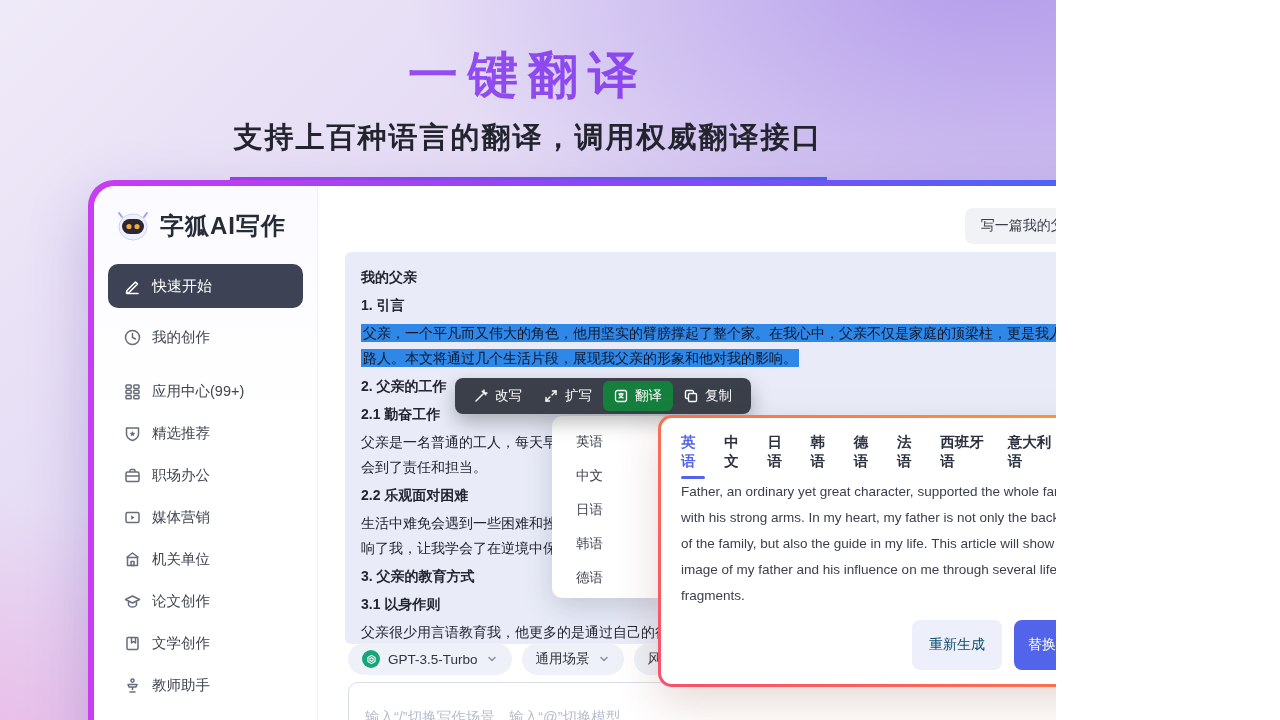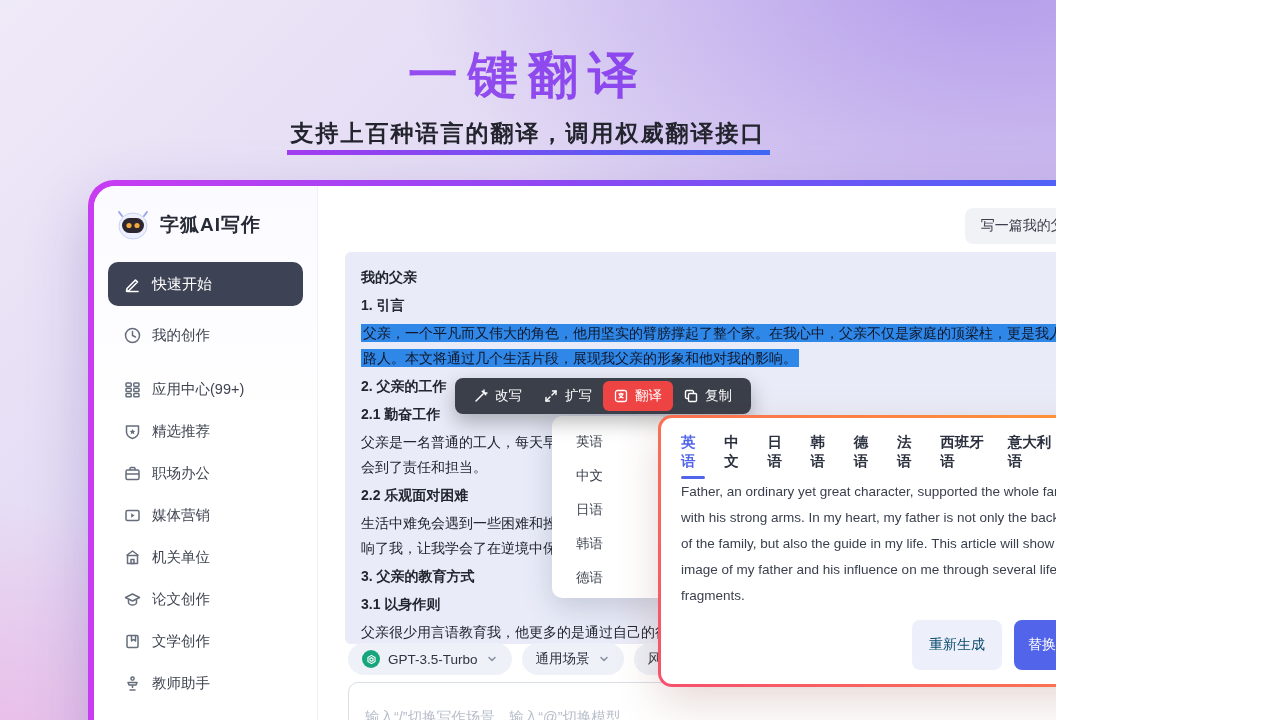--- a/index.html
+++ b/index.html
@@ -14,37 +14,37 @@
   }
   
   .hero-title{
     position:absolute; top:42px; left:0; width:100%; text-align:center;
     font-size:50px; font-weight:900; letter-spacing:10px;
     background:linear-gradient(90deg,#a258f5,#7c3ce8);
     -webkit-background-clip:text; background-clip:text; color:transparent;
   }
   .hero-sub-wrap{ position:absolute; top:118px; left:0; width:100%; text-align:center; }
   .hero-sub{
-    display:inline-block; font-size:23px; font-weight:900; color:#23242e; letter-spacing:2px;
-    padding:0 4px 6px;
+    display:inline-block; font-size:29px; font-weight:900; color:#23242e; letter-spacing:2px;
+    padding:0 4px 24px;
     background:linear-gradient(90deg,#a53cf0,#3e68f5) no-repeat left bottom / 100% 5px;
   }
   
   .window{
     position:absolute; left:88px; top:180px; width:1104px; height:640px;
     border-radius:26px; padding:6px;
     background:linear-gradient(90deg,#c93cf2 0%,#8a49f3 45%,#3f69f8 100%);
     box-shadow:0 24px 60px rgba(90,60,160,.28);
   }
   .window-inner{ width:100%; height:100%; background:#fff; border-radius:21px; display:flex; overflow:hidden; }
   
   .sidebar{ width:224px; padding:24px 14px 0; border-right:1px solid #f0f1f6;
     background:linear-gradient(180deg,#fbfaff,#ffffff 40%); flex-shrink:0; }
   .brand{ display:flex; align-items:center; gap:10px; padding-left:8px; margin-bottom:22px; }
-  .brand-name{ font-size:19px; font-weight:800; color:#262b36; letter-spacing:1px; }
+  .brand-name{ font-size:24px; font-weight:800; color:#262b36; letter-spacing:1px; }
   .nav-item{ display:flex; align-items:center; gap:11px; height:42px; padding:0 16px;
     font-size:14.5px; color:#3f4450; border-radius:10px; }
   .nav-item .ic{ display:flex; color:#666d7b; }
   .nav-item.active{ background:#3d4254; color:#fff; height:44px; font-weight:400; font-size:15px; margin-bottom:8px; }
   .nav-item.active .ic{ color:#fff; }
   .nav-gap{ height:12px; }
   
   .main{ flex:1; position:relative; background:#fff; }
   .prompt-pill{ position:absolute; top:22px; right:26px; background:#f1f2f6; border-radius:8px;
     padding:9px 16px; font-size:14px; color:#3a3f4a; }
@@ -52,21 +52,21 @@
     background:#e9ecf8; border-radius:6px; padding:10px 16px;
     font-size:14px; line-height:25px; color:#22262f; overflow:hidden; }
   .eh{ font-weight:800; margin:3px 0; }
   .ep{ margin:3px 0; }
   .sel{ background:#2f87e8; color:#0f172a; padding:1px 2px; -webkit-box-decoration-break:clone; box-decoration-break:clone; }
   
   .floatbar{ position:absolute; left:137px; top:192px; height:36px; background:#3a3f4a; border-radius:8px;
     display:flex; align-items:center; gap:0; padding:0 8px; color:#fff; font-size:13.5px;
     box-shadow:0 8px 20px rgba(0,0,0,.28); z-index:3; }
   .fb-item{ display:flex; gap:7px; align-items:center; padding:6px 11px; border-radius:6px; cursor:pointer; }
-  .fb-item.active{ background:#ef4444; }
+  .fb-item.active{ background:#15803d; }
   
   .langmenu{ position:absolute; left:234px; top:230px; width:118px; height:182px; background:#fff;
     border-radius:10px; box-shadow:0 10px 30px rgba(40,40,80,.18); padding:9px 0; z-index:2; overflow:hidden; }
   .langmenu .lm-item{ padding:8px 24px; font-size:13.5px; color:#3d424e; }
   
   .transpopup{ position:absolute; left:340px; top:229px; width:456px; z-index:4;
     background:linear-gradient(#fff,#fff) padding-box, linear-gradient(215deg,#ff9633,#f6506e) border-box;
     border:3px solid transparent; border-radius:14px; padding:15px 20px 14px;
     box-shadow:0 16px 44px rgba(130,70,50,.20); }
   .tp-tabs{ display:flex; gap:19px; align-items:center; font-size:14.5px; font-weight:700; color:#2c3140; }

